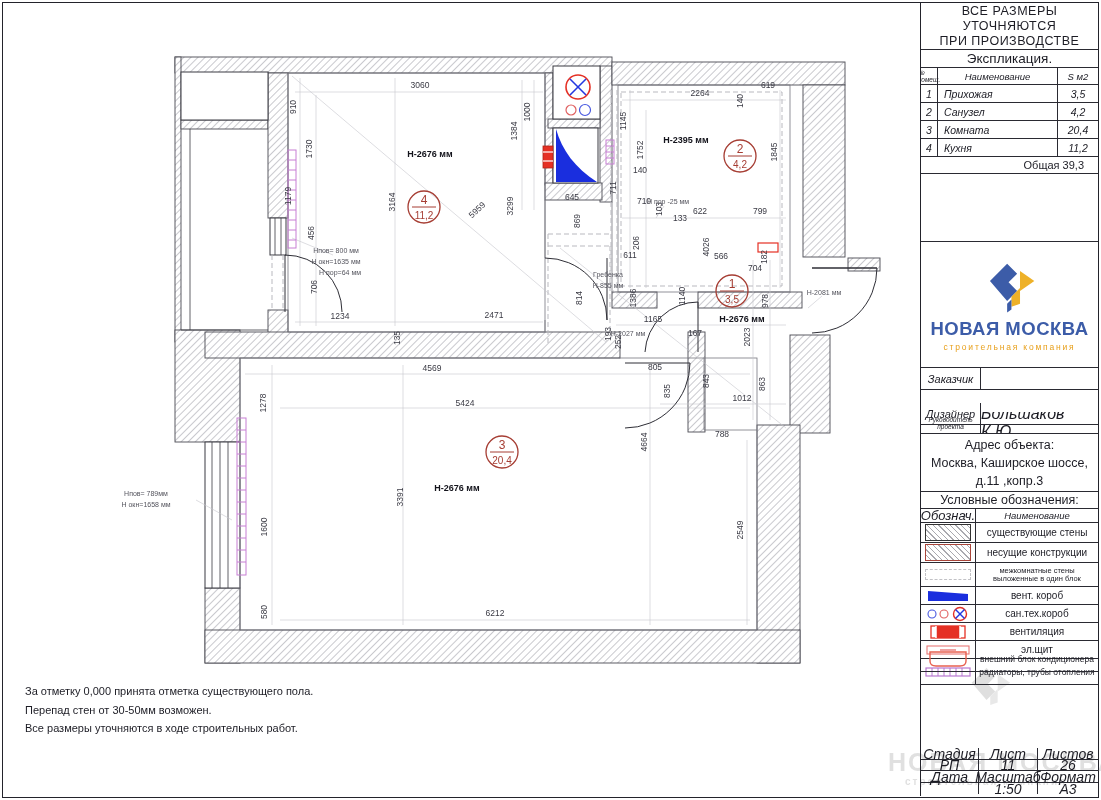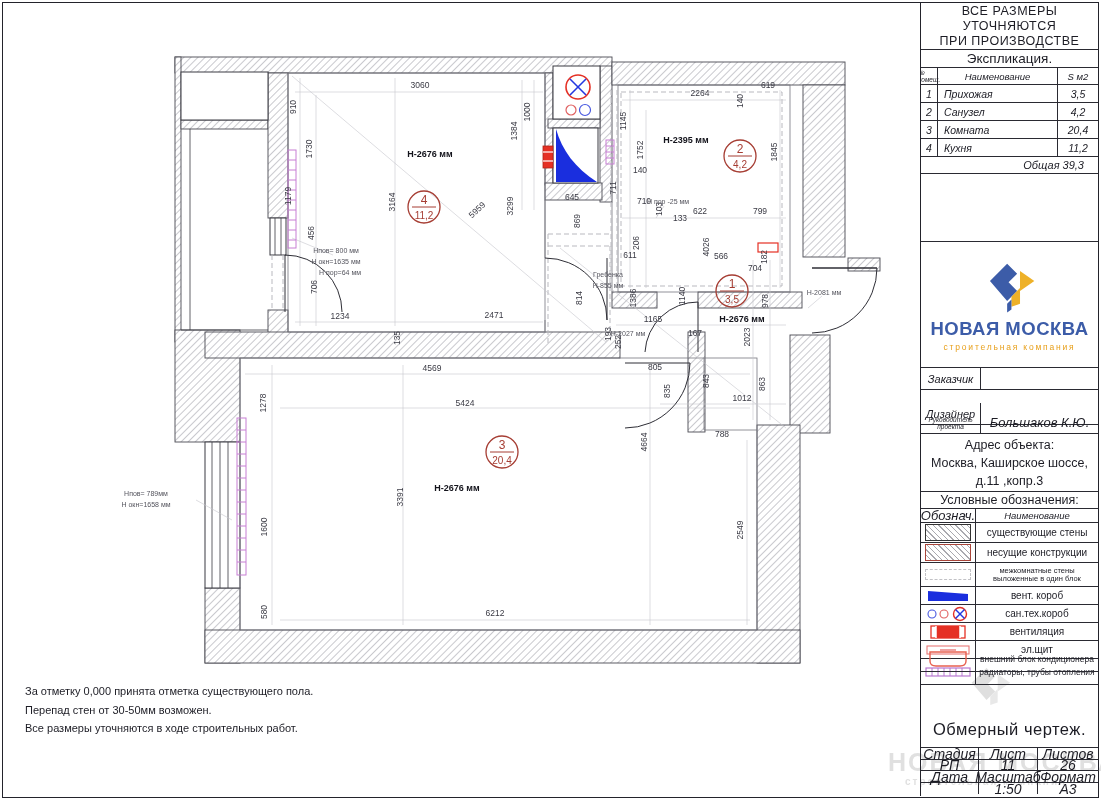--- a/index.html
+++ b/index.html
@@ -367,21 +367,21 @@
         <div class="cell" style="width:40px;">20,4</div>
       </div>
     </div>
     <div class="sec" style="top:137px;height:18px;">
       <div class="grid-row">
         <div class="cell" style="width:17px;">4</div>
         <div class="cell name" style="flex:1;">Кухня</div>
         <div class="cell" style="width:40px;">11,2</div>
       </div>
     </div>
-    <div class="sec" style="top:155px;height:17px;font-size:11px;font-style:italic;text-align:right;padding-right:14px;line-height:17px;">Общая 39,3</div>
+    <div class="sec" style="top:155px;height:17px;font-size:11px;text-align:right;padding-right:14px;line-height:17px;">Общая 39,3</div>
 
     <div class="sec" style="top:172px;height:68px;"></div>
 
     <div class="sec" style="top:240px;height:126px;">
       <div class="logo-wrap">
         <svg width="72" height="68" viewBox="0 0 100 95">
           <path fill="#3c5ca8" d="M22,46 L46,22 L60,36 L48,48 L60,60 L46,74 Z"></path>
           <path fill="#eeb128" d="M64,32 L84,46 L64,60 Z"></path>
           <path fill="#eeb128" d="M52,68 L64,56 L64,78 L52,82 Z"></path>
           <path fill="#3c5ca8" d="M46,78 L52,72 L52,86 L46,90 Z"></path>
@@ -402,21 +402,21 @@
         <div class="cell" style="width:60px;font-size:11px;">Дизайнер</div>
         <div class="cell" style="flex:1;"></div>
       </div>
     </div>
     <div class="sec" style="top:410px;height:22px;">
       <div class="grid-row">
         <div class="cell" style="width:60px;flex-direction:column;">
           <div class="tiny">Руководитель</div>
           <div class="tiny">проекта</div>
         </div>
-        <div class="cell" style="flex:1;font-size:13px;">Большаков К.Ю.</div>
+        <div class="cell" style="flex:1;font-size:16px;">Большаков К.Ю.</div>
       </div>
     </div>
 
     <div class="sec c" style="top:432px;height:58px;padding-top:2px;font-size:12.5px;line-height:18px;">
       <div>Адрес объекта:</div>
       <div>Москва, Каширское шоссе,</div>
       <div>д.11 ,копр.3</div>
     </div>
 
     <div class="sec c" style="top:490px;height:17px;font-size:12.5px;line-height:17px;">Условные обозначения:</div>
@@ -519,21 +519,20 @@
       <div class="grid-row">
         <div class="leg-sym">
           <svg width="42" height="20" viewBox="0 0 42 20">
             <path d="M3,3 H39 V12 Q39,17 33,17 H9 Q3,17 3,12 Z" fill="none" stroke="#e86050" stroke-width="1.4"></path>
           </svg>
         </div>
         <div class="leg-name sm" style="font-size:8.5px;">внешний блок кондиционера</div>
       </div>
     </div>
 
-    <div class="sec c doc-title" style="top:709px;height:37px;line-height:37px;">Обмерный чертеж.</div>
 
     <div class="sec" style="top:746px;height:46px;border-bottom:none;">
       <div style="display:grid;grid-template-columns:58px 59px 60px;grid-template-rows:12px 11px 12px 11px;height:100%;">
         <div class="stamp-cell">Стадия</div>
         <div class="stamp-cell">Лист</div>
         <div class="stamp-cell" style="border-right:none;">Листов</div>
         <div class="stamp-cell stamp-val">РП</div>
         <div class="stamp-cell stamp-val">11</div>
         <div class="stamp-cell stamp-val" style="border-right:none;">26</div>
         <div class="stamp-cell">Дата</div>

